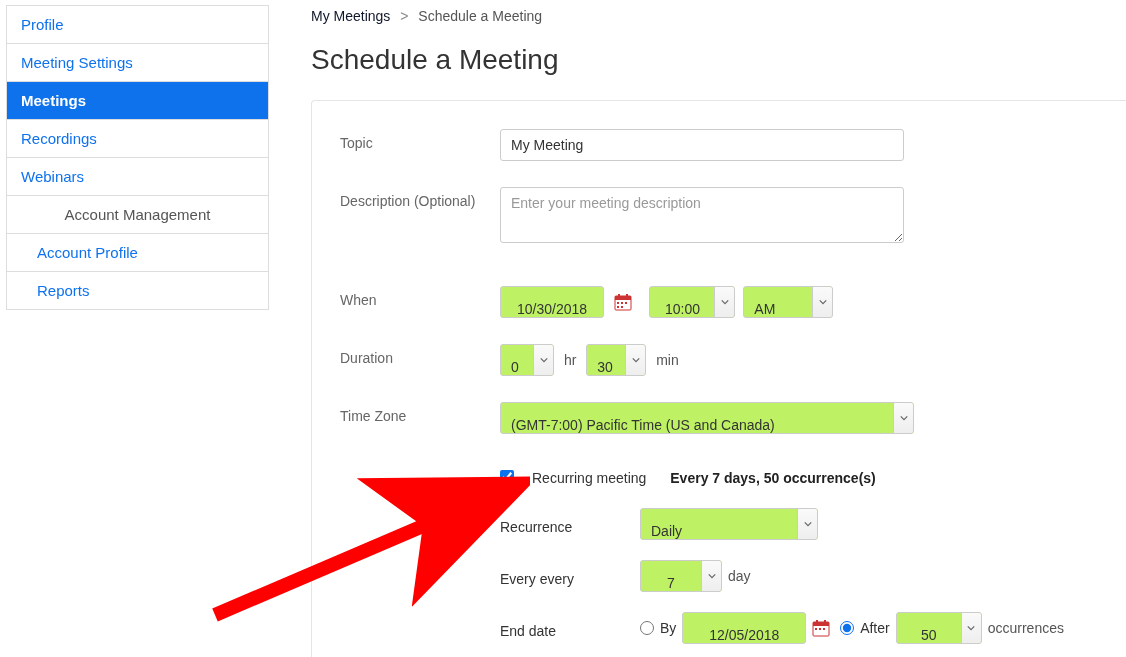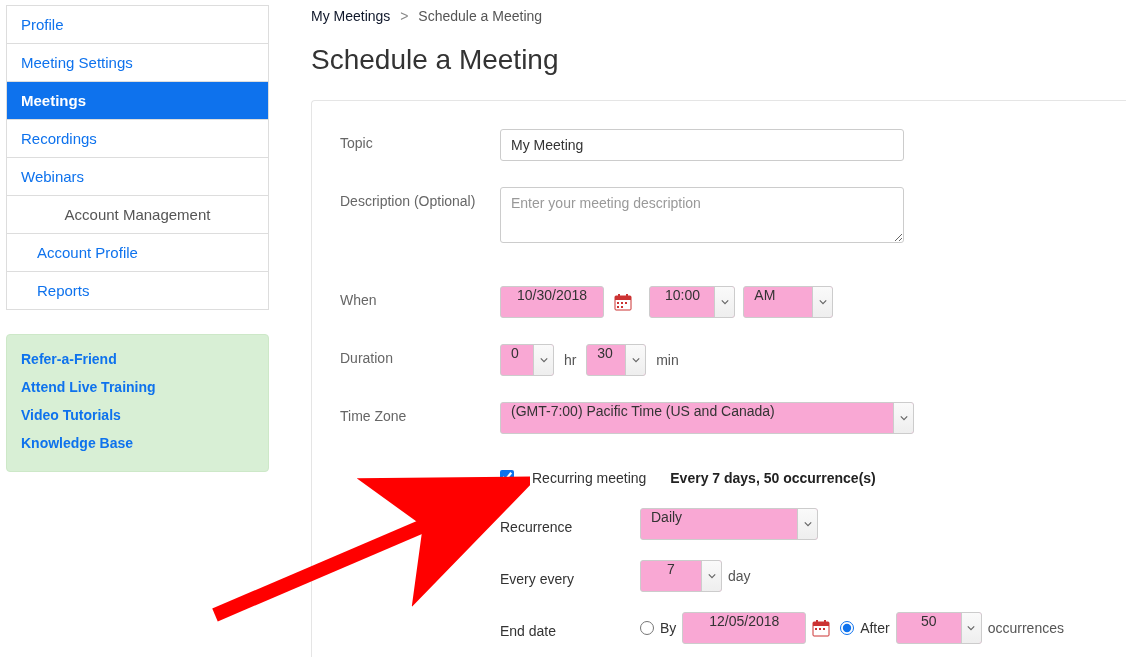--- a/index.html
+++ b/index.html
@@ -114,24 +114,24 @@
     border-radius: 3px;
     font-size: 14px;
     font-family: inherit;
     color: #333;
   }
   textarea.txt { height: 56px; resize: both; }
   textarea.txt::placeholder, input.txt::placeholder { color: #999; }
 
   .select-like {
     display: inline-flex;
-    align-items: flex-start;
+    align-items: flex-end;
     border: 1px solid #ccc;
     border-radius: 3px;
-    background: #f9a8d4;
+    background: #bef264;
     height: 32px;
     overflow: hidden;
     vertical-align: middle;
   }
   .select-like .val {
     padding: 0 10px;
     font-size: 14px;
     color: #333;
   }
   .select-like .caret {
@@ -193,26 +193,20 @@
   <div class="sidebar">
     <div class="nav">
       <div class="nav-item">Profile</div>
       <div class="nav-item">Meeting Settings</div>
       <div class="nav-item active">Meetings</div>
       <div class="nav-item">Recordings</div>
       <div class="nav-item">Webinars</div>
       <div class="nav-item header">Account Management</div>
       <div class="nav-item sub">Account Profile</div>
       <div class="nav-item sub">Reports</div>
-    </div>
-    <div class="promo">
-      <a>Refer-a-Friend</a>
-      <a>Attend Live Training</a>
-      <a>Video Tutorials</a>
-      <a>Knowledge Base</a>
     </div>
   </div>
 
   <div class="main">
     <div class="breadcrumb">
       <a>My Meetings</a>
       <span class="sep">&gt;</span>
       <span>Schedule a Meeting</span>
     </div>
     <h1 class="page-title">Schedule a Meeting</h1>

